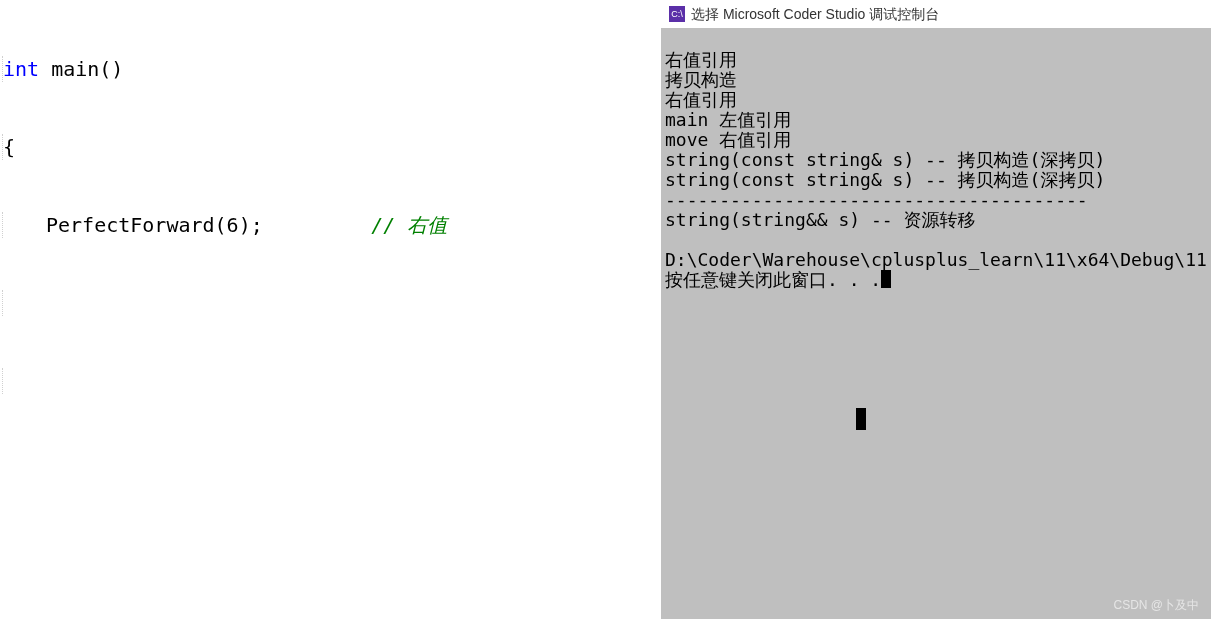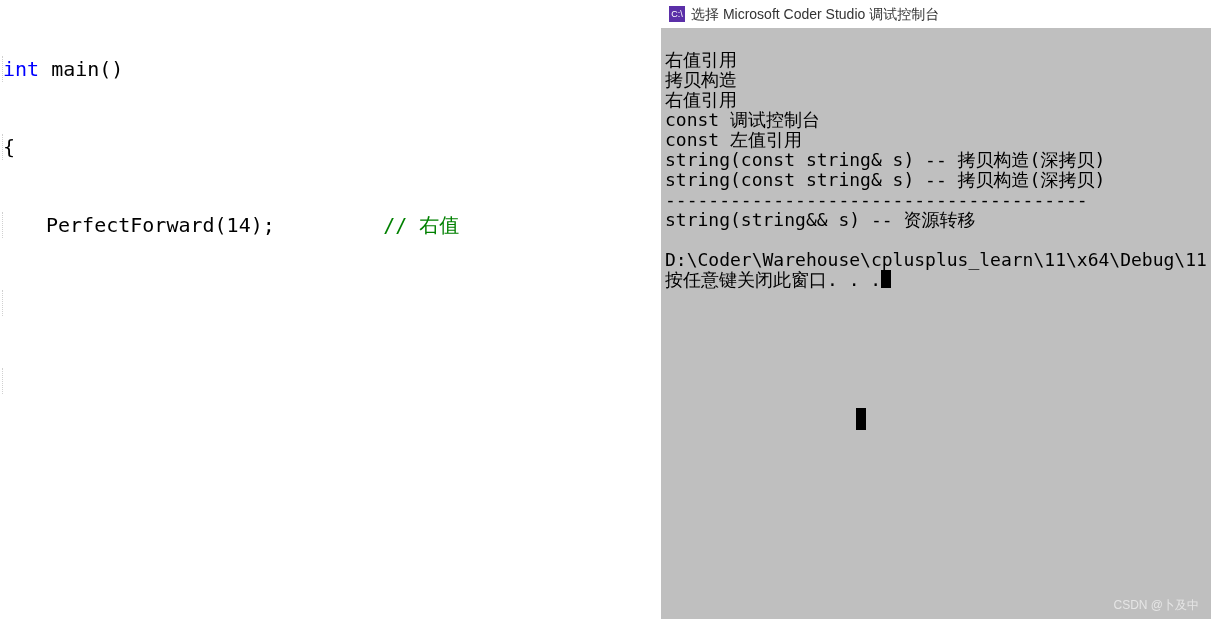--- a/index.html
+++ b/index.html
@@ -24,21 +24,21 @@
 }
 .editor .line { padding-left: 2px; }
 .editor .indent { display: inline-block; width: 44px; }
 .leftedge {
   border-left: 1px dotted #d0d0d0;
   display: inline-block;
   height: 26px;
   vertical-align: bottom;
 }
 .typ { color: #0000ff; }
-.cmt { color: #008000; }
+.cmt { color: #008000; font-style: italic; }
 .plain { color: #000; }
 .squiggle {
   text-decoration-line: underline;
   text-decoration-style: wavy;
   text-decoration-color: #008000;
   text-decoration-thickness: 1.4px;
 }
 .console {
   width: 550px;
   height: 100%;
@@ -101,21 +101,21 @@
   font-family: sans-serif;
   text-align: right;
 }
 </style>
 </head>
 <body>
 
 <div class="editor">
   <div class="line"><span class="leftedge"></span><span class="typ">int</span><span class="plain"> main()</span></div>
   <div class="line"><span class="leftedge"></span><span class="plain">{</span></div>
-  <div class="line"><span class="indent leftedge"></span><span class="plain">PerfectForward(14);</span>         <span class="cmt">// 右值</span></div>
+  <div class="line"><span class="indent leftedge"></span><span class="plain">PerfectForward(6);</span>         <span class="cmt">// 右值</span></div>
   <div class="line"><span class="indent leftedge"></span></div>
   <div class="line"><span class="indent leftedge"></span></div>
   
   
   
   
   
   
   
   
@@ -131,22 +131,22 @@
 
 <div class="console">
   <div class="titlebar">
     <div class="title-icon">C:\</div>
     <span>选择 Microsoft Coder Studio 调试控制台</span>
   </div>
   <div class="console-body">
 <span>右值引用</span>
 <span>拷贝构造</span>
 <span>右值引用</span>
-<span>const 调试控制台</span>
-<span>const 左值引用</span>
+<span>main 左值引用</span>
+<span>move 右值引用</span>
 <span>string(const string&amp; s) -- 拷贝构造(深拷贝)</span>
 <span>string(const string&amp; s) -- 拷贝构造(深拷贝)</span>
 <span>---------------------------------------</span>
 <span>string(string&amp;&amp; s) -- 资源转移</span>
 <span></span>
 <span>D:\Coder\Warehouse\cplusplus_learn\11\x64\Debug\11.exe</span>
 <span>按任意键关闭此窗口. . .</span><span class="block-cursor"></span>
     <div class="big-cursor"></div>
     <div class="watermark">CSDN @卜及中</div>
   </div>

